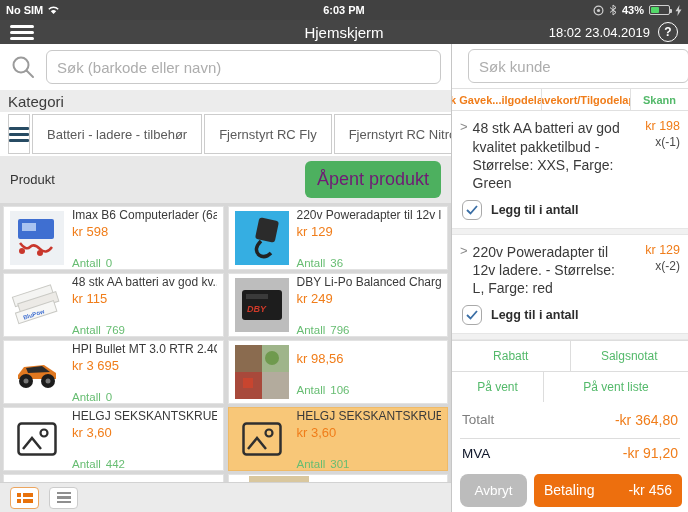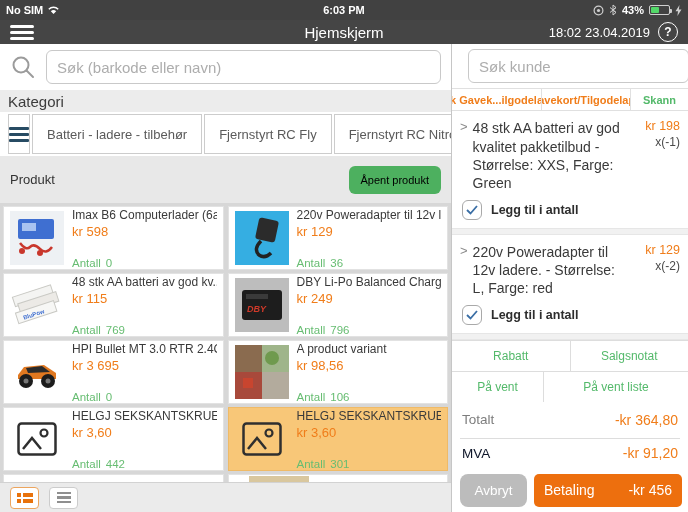--- a/index.html
+++ b/index.html
@@ -42,22 +42,22 @@
 
   .cat-row { height:44px; background:#fff; display:flex; align-items:stretch; padding:2px 0 2px 8px; overflow:hidden; }
   .cat-btn { border:1px solid #ccc; background:#fff; color:#5a5a5a; font-size:13px; display:flex;
              align-items:center; justify-content:center; padding:0 14px; white-space:nowrap; cursor:pointer; }
   .cat-btn + .cat-btn { margin-left:2px; }
   .cat-burger { width:36px; padding:0; flex-direction:column; gap:3px; }
   .cat-burger i { display:block; width:20px; height:3px; background:#274b63; border-radius:1px; }
 
   .produkt-bar { height:47px; background:#e8e8e8; display:flex; align-items:center; padding:0 10px; }
   .produkt-label { font-size:13px; color:#333; }
-  .open-product { margin-left:auto; background:#4db05f; color:#000000; border:none; border-radius:6px;
-                  font-size:11px; padding:8px 12px; cursor:pointer; font-family:inherit; }
+  .open-product { margin-left:auto; background:#4db05f; color:#701a75; border:none; border-radius:6px;
+                  font-size:18px; padding:8px 12px; cursor:pointer; font-family:inherit; }
 
   
   .grid { flex:1; background:#d7d7d7; padding:3px 3px 0; display:grid; grid-template-columns:1fr 1fr;
           gap:3px 4px; grid-auto-rows:64px; overflow:hidden; }
   .card { background:#fff; border:1px solid #e2e2e2; display:flex; align-items:center; padding:4px 6px; gap:8px; cursor:pointer; overflow:hidden; }
   .card.hl { background:#f8c778; border-color:#efba67; }
   .thumb { width:54px; height:54px; flex:0 0 auto; display:flex; align-items:center; justify-content:center; overflow:hidden; }
   .cinfo { flex:1; min-width:0; }
   .cname { font-size:12px; color:#3a3a3a; white-space:nowrap; overflow:hidden; }
   .cprice { font-size:13px; color:#f07d1a; margin-top:2px; }
@@ -294,21 +294,20 @@
             <svg width="54" height="54" viewBox="0 0 54 54">
               <rect width="27" height="27" fill="#8a6b4f"></rect>
                 <rect x="27" width="27" height="27" fill="#9fb58a"></rect>
               <rect y="27" width="27" height="27" fill="#a8493b"></rect>
                 <rect x="27" y="27" width="27" height="27" fill="#b3ab9d"></rect>
               <circle cx="37" cy="13" r="7" fill="#6f9a4e"></circle>
                 <rect x="8" y="33" width="10" height="10" fill="#c8452f"></rect>
               </svg>
           </div>
           <div class="cinfo">
-            <div class="cname">A product variant</div>
             <div class="cprice">kr 98,56</div>
             <div class="cqty"><span>Antall</span><span class="n">106</span></div>
           </div>
         </div>
 
         <div class="card">
           <div class="thumb">
             <svg width="40" height="34" viewBox="0 0 40 34">
                 <rect x="1.5" y="1.5" width="37" height="31" rx="3" stroke="#2f2f2f" stroke-width="2.5" fill="none"></rect>
               <circle cx="27" cy="11" r="3.5" stroke="#2f2f2f" stroke-width="2.2" fill="none"></circle>

